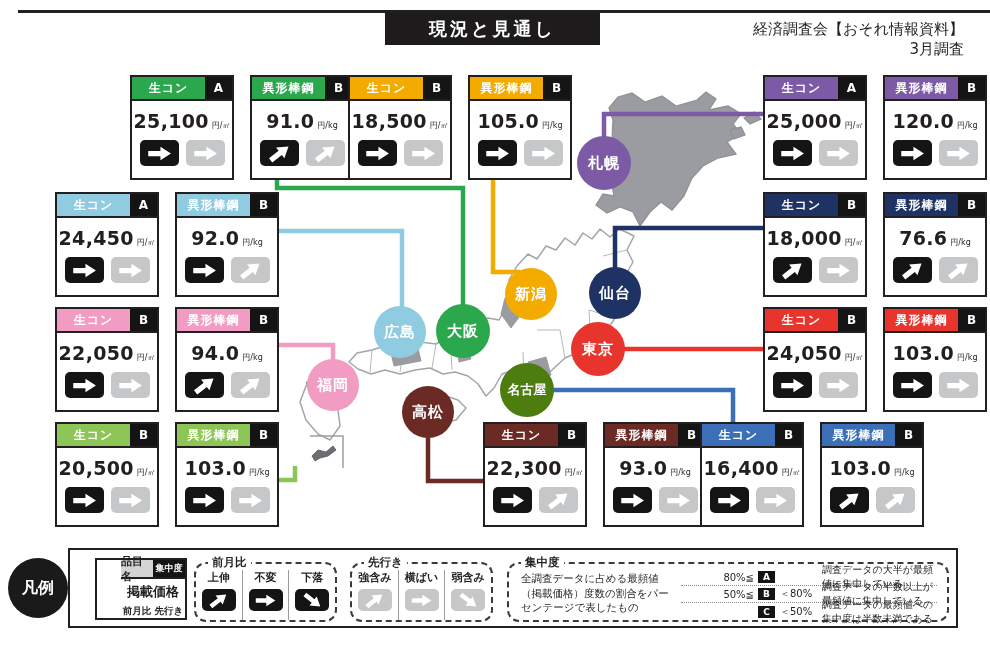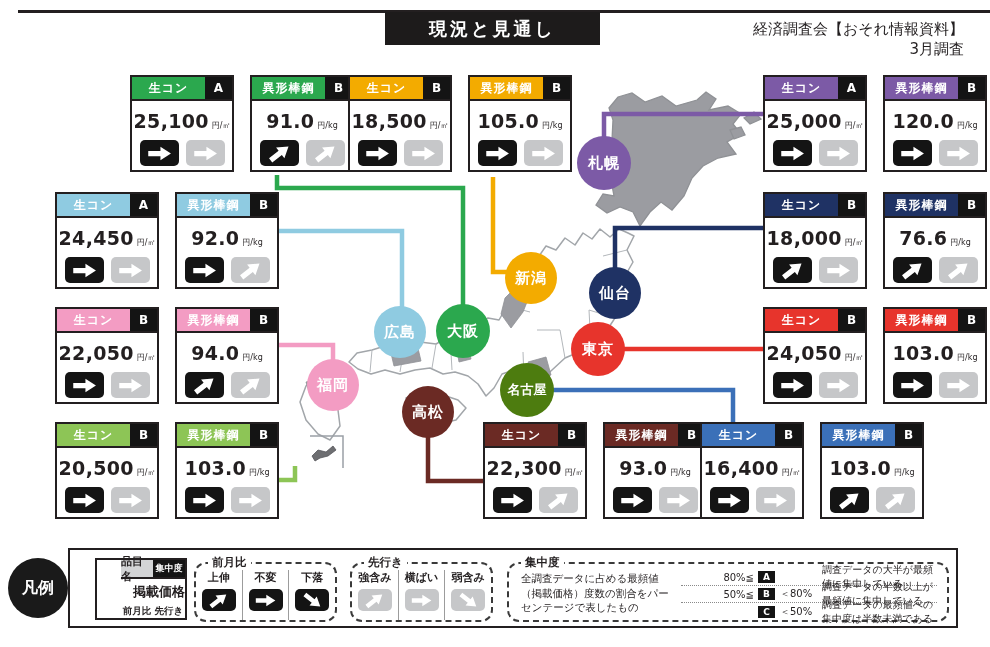--- a/index.html
+++ b/index.html
@@ -23,21 +23,21 @@
            font-size:15px; display:flex; align-items:center; justify-content:center; letter-spacing:1px; }
   .city.small-label { font-size:13px; letter-spacing:0; }
   
   .card { position:absolute; z-index:4; display:flex; gap:16px; }
   .panel { width:104px; background:#fff; border:2px solid #231f20; }
   .panel-head { display:flex; height:24px; border-bottom:2px solid #231f20; }
   .head-label { flex:1; color:#fff; font-size:12px; font-weight:bold;
                 display:flex; align-items:center; justify-content:center; letter-spacing:1px; }
   .head-grade { width:27px; background:#141414; color:#fff; font-size:12px; font-weight:bold;
                 display:flex; align-items:center; justify-content:center; }
-  .panel-body { padding:9px 5px 4px 5px;border-radius:28px; }
+  .panel-body { padding:9px 5px 12px 5px;border-radius:28px; }
   .price-row { display:flex; align-items:baseline; justify-content:center; gap:3px; }
   .price { font-size:19px; font-weight:bold; letter-spacing:0.3px; }
   .unit  { font-size:8px; white-space:nowrap; }
   .arrows { display:flex; gap:7px; margin-top:8px; padding-left:3px; }
   .arrow { width:39px; height:26px; border-radius:5px; display:flex; align-items:center; justify-content:center; }
   .arrow.mom     { background:#141414; }
   .arrow.outlook { background:#c6c7c9; }
   .arrow svg { width:25px; height:15px; fill:#fff; }
   .arrow.dir-up svg   { transform:rotate(-38deg); }
   .arrow.dir-down svg { transform:rotate(38deg); }
@@ -46,21 +46,21 @@
                 border:2px solid #231f20; z-index:4; background:#fff; }
   .legend-badge { position:absolute; left:8px; top:558px; width:60px; height:60px; z-index:5;
                   background:#1a1a1a; border-radius:50%; color:#fff; font-size:16px; font-weight:bold;
                   display:flex; align-items:center; justify-content:center; }
   .sample-card { position:absolute; left:25px; top:8px; width:92px; height:62px; border:2px solid #231f20;padding-left:24px; }
   .sample-head { display:flex; height:19px; border-bottom:2px solid #231f20; }
   .sample-head .s-left  { flex:1; background:#d3d4d6; font-size:11px; font-weight:bold;
                           display:flex; align-items:center; justify-content:center; }
   .sample-head .s-right { width:32px; background:#141414; color:#fff; font-size:9px; font-weight:bold;
                           display:flex; align-items:center; justify-content:center; }
-  .sample-price  { text-align:right; font-size:13px; font-weight:bold; margin-top:4px; }
+  .sample-price  { text-align:center; font-size:13px; font-weight:bold; margin-top:4px; }
   .sample-footer { text-align:center; font-size:9.5px; font-weight:bold; margin-top:4px; }
   .dgroup { position:absolute; top:12px; height:60px; border:2px dashed #3a3a3a; border-radius:12px; }
   .dgroup-mom     { left:124px; width:143px; }
   .dgroup-outlook { left:280px; width:143px; }
   .dgroup-conc    { left:437px; width:442px; }
   .dtitle { position:absolute; top:-9px; left:12px; background:#fff; padding:0 4px;
             font-size:11.5px; font-weight:bold; }
   .trend-cells { display:flex; height:100%; padding-top:6px; }
   .trend-cell { flex:1; text-align:center; }
   .trend-cell + .trend-cell { border-left:1px solid #9c9c9c; }
@@ -143,21 +143,21 @@
     <polyline points="266,345 333,345 333,362" fill="none" stroke-width="4.5" stroke="#f39cc3"></polyline>
     <polyline points="295,466 295,480 266,480" fill="none" stroke-width="4.5" stroke="#8dc556"></polyline>
   </svg>
 
   <div class="city" style="left: 577px; top: 136px; width: 54px; height: 54px; background-color: rgb(124, 90, 166);">
       <span>札幌</span>
     </div>
   <div class="city" style="left: 589px; top: 267px; width: 52px; height: 52px; background-color: rgb(31, 50, 100);">
       <span>仙台</span>
     </div>
-  <div class="city" style="left: 505px; top: 252px; width: 52px; height: 52px; background-color: rgb(243, 171, 0);">
+  <div class="city" style="left: 505px; top: 268px; width: 52px; height: 52px; background-color: rgb(243, 171, 0);">
       <span>新潟</span>
     </div>
   <div class="city" style="left: 571px; top: 322px; width: 54px; height: 54px; background-color: rgb(231, 52, 44);">
       <span>東京</span>
     </div>
   <div class="city small-label" style="left: 500px; top: 363px; width: 54px; height: 54px; background-color: #4d7c0f;">
       <span>名古屋</span>
     </div>
   <div class="city" style="left: 436px; top: 304px; width: 54px; height: 54px; background-color: rgb(43, 168, 78);">
       <span>大阪</span>

